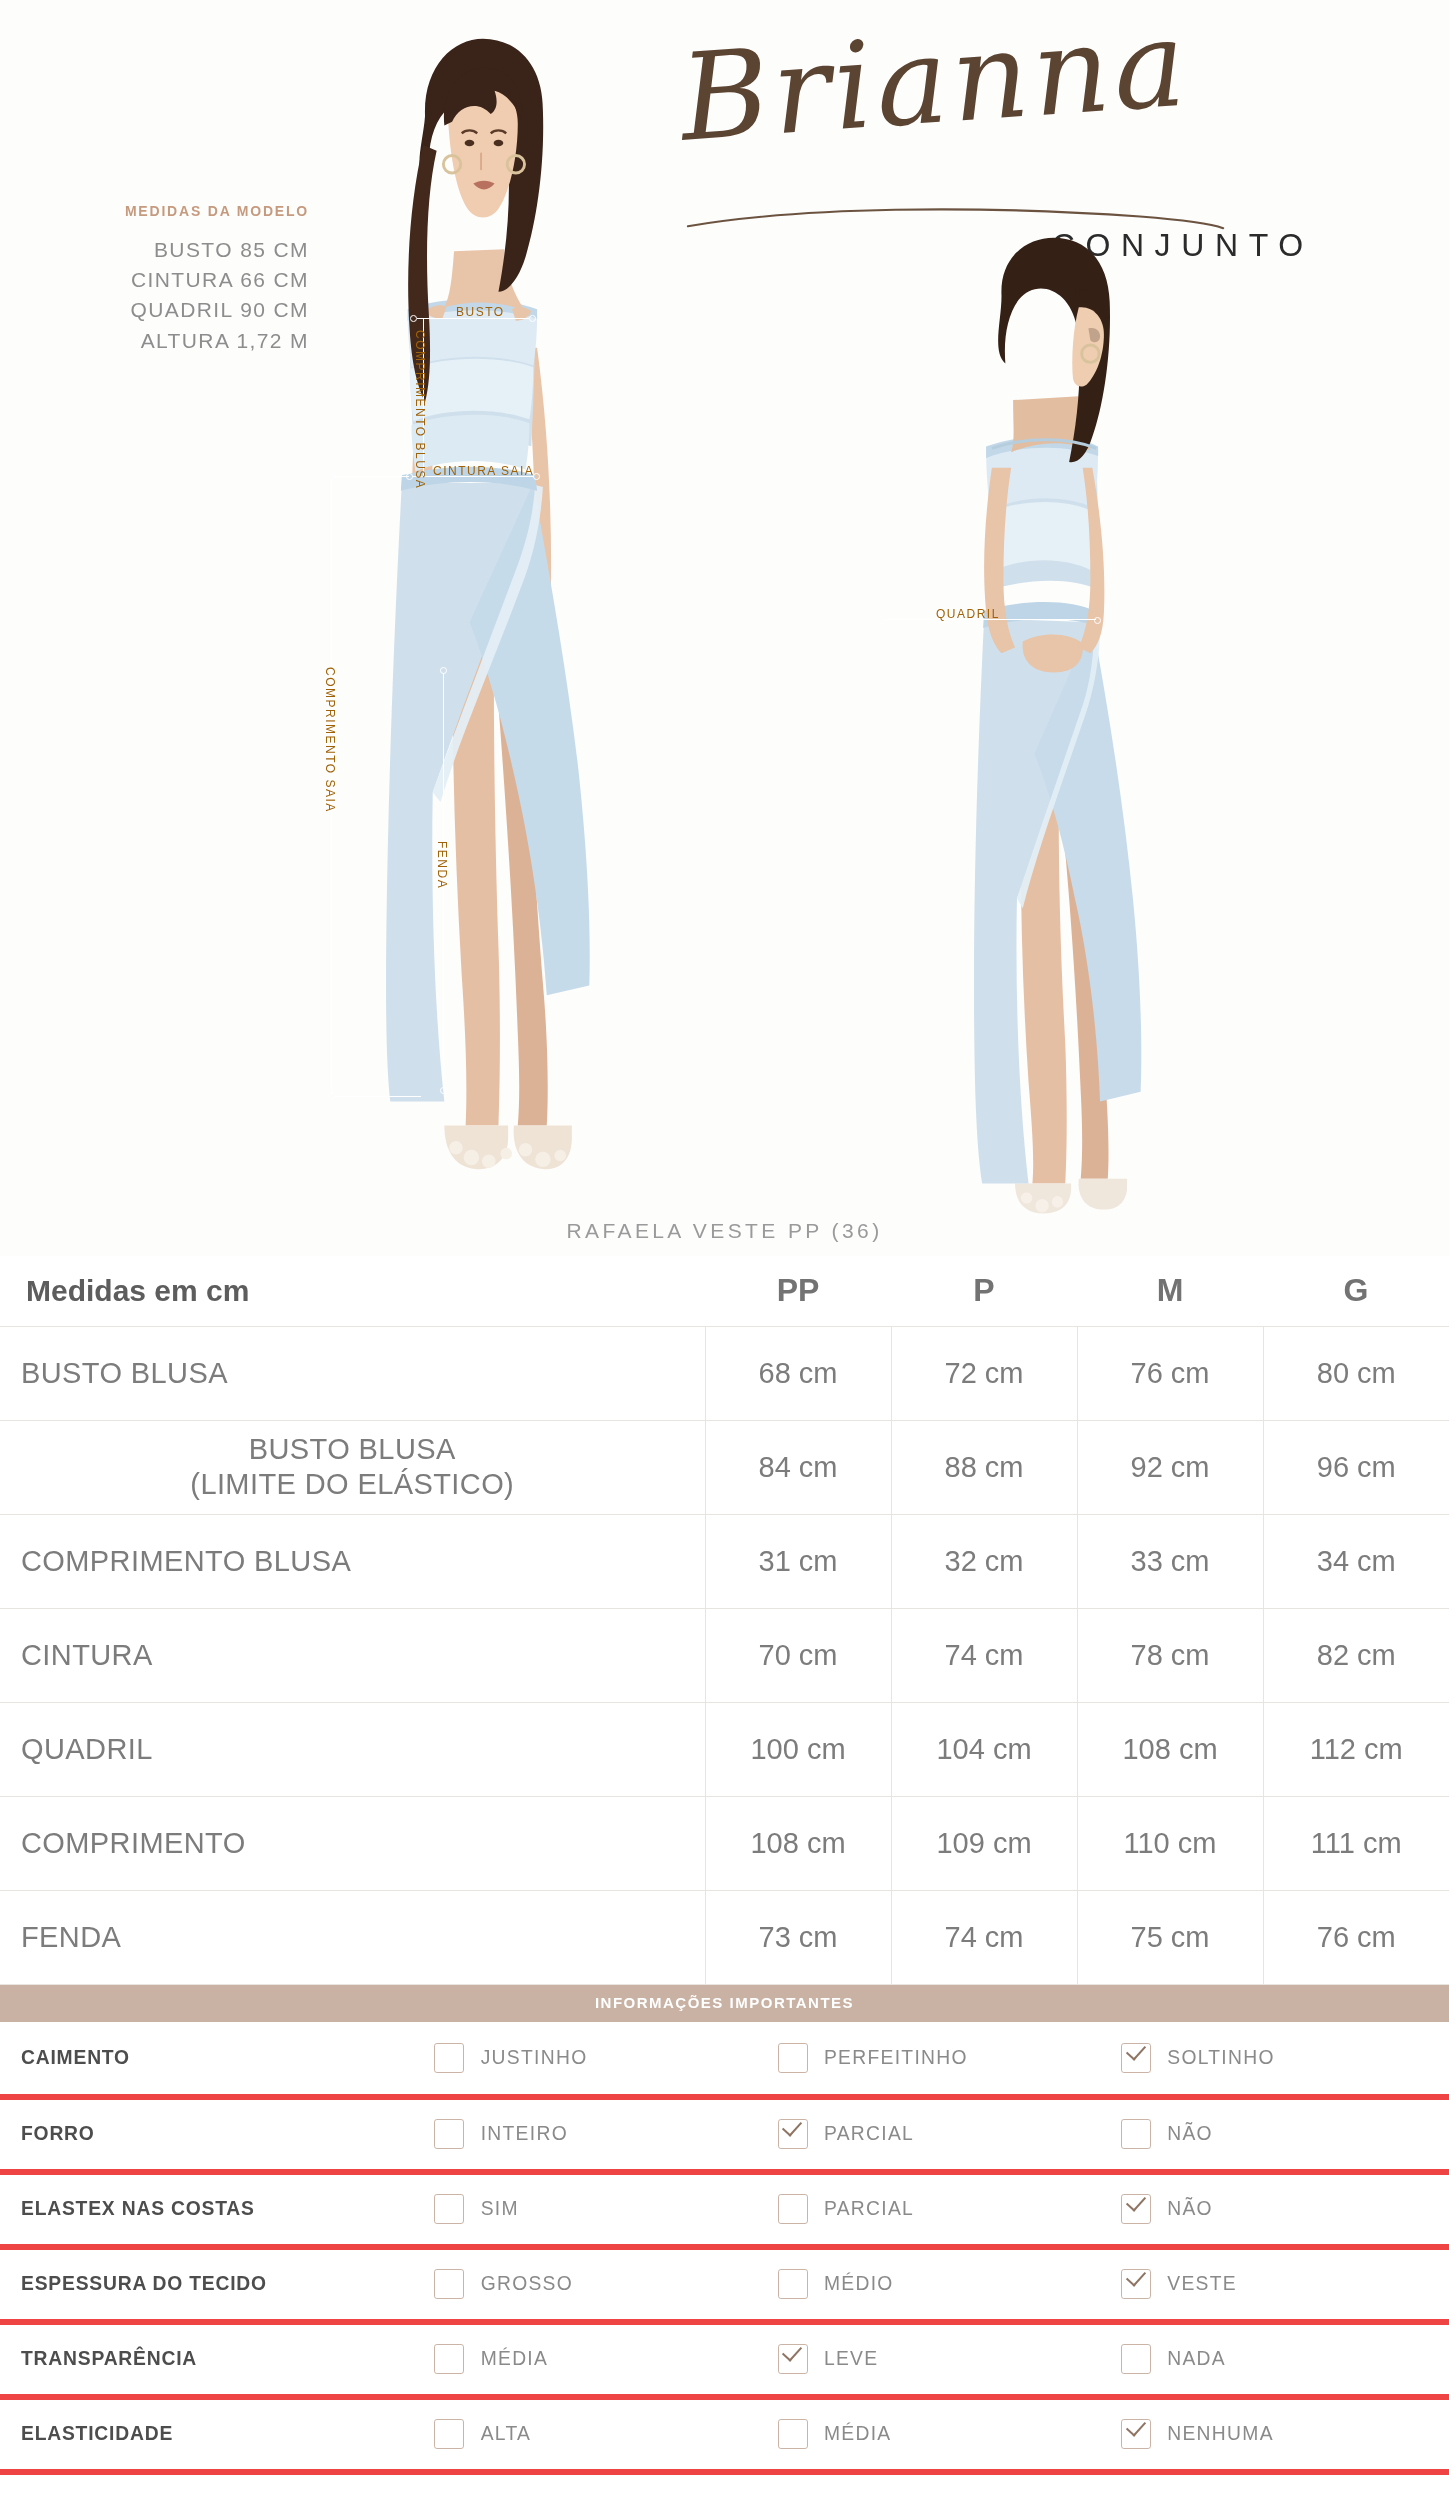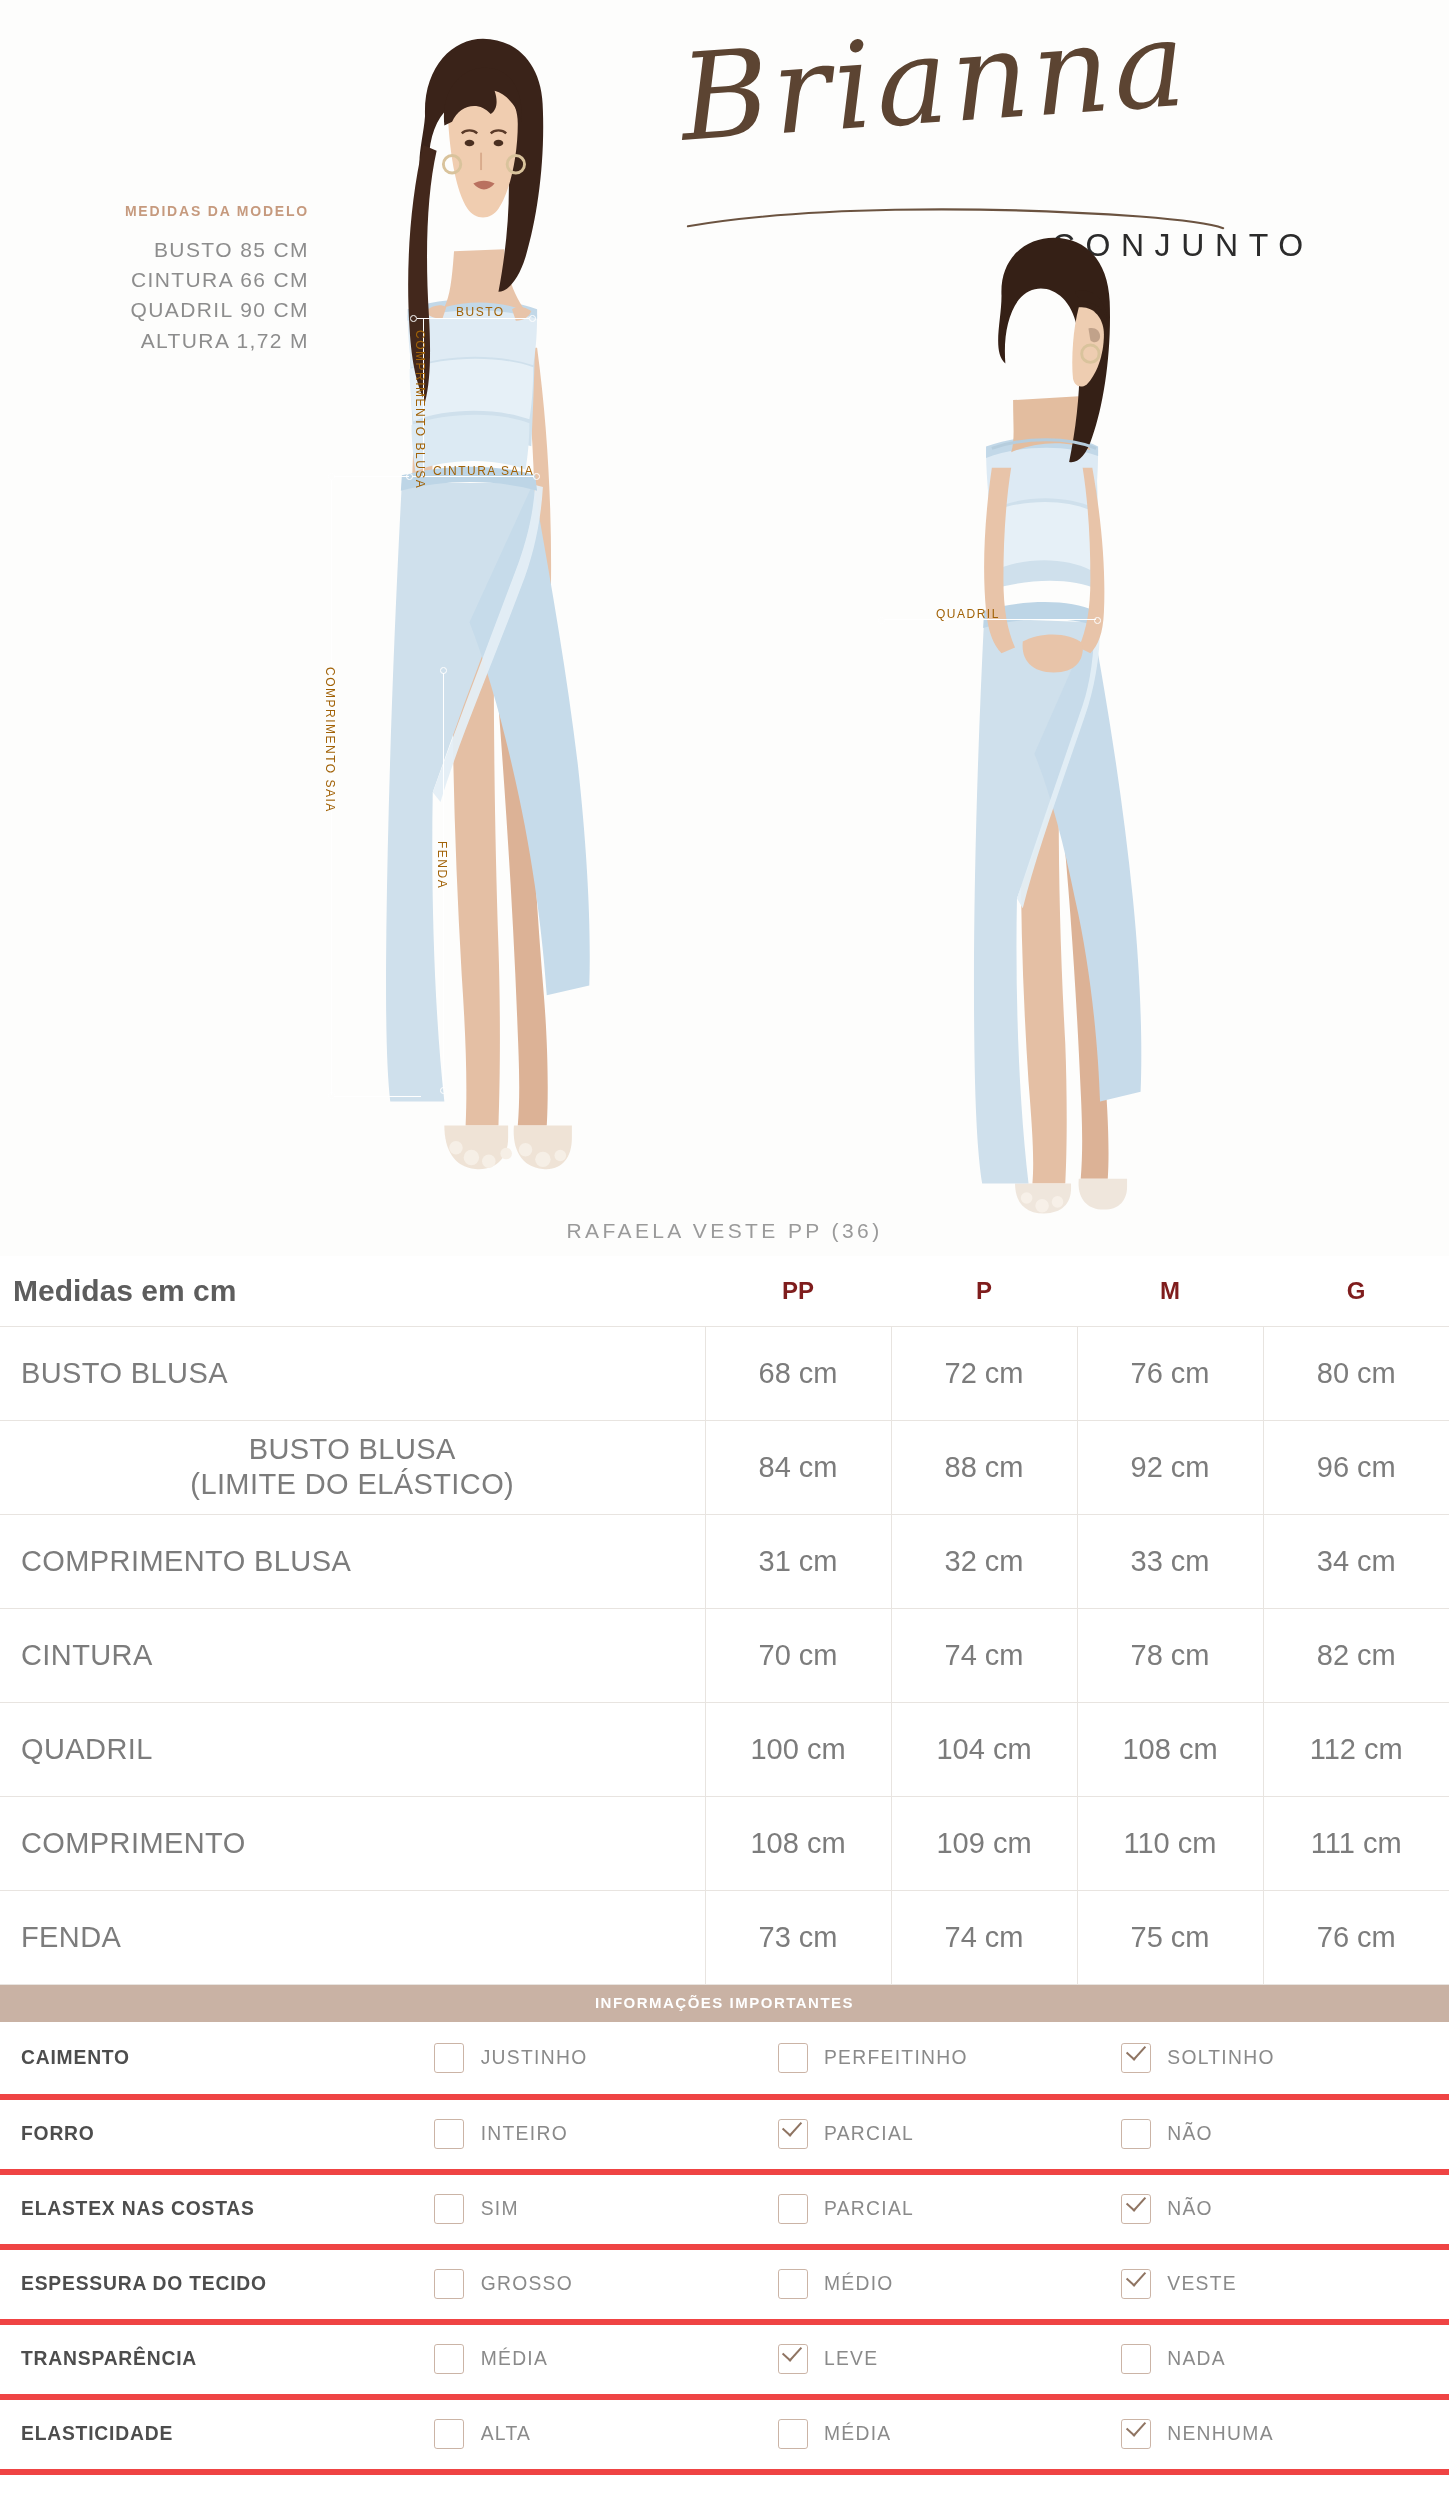--- a/index.html
+++ b/index.html
@@ -132,29 +132,29 @@
   table.sizes col.c0 { width: 705px; }
   table.sizes col.cx { width: 186px; }
   table.sizes th, table.sizes td {
     border: 1px solid #e8e4e0;
     padding: 0;
     text-align: center;
     color: #7c7c7c;
   }
   table.sizes thead th {
     border: none;
-    font-size: 24px;
+    font-size: 32px;
     font-weight: bold;
-    color: #7f1d1d;
+    color: #737373;
     height: 70px;
     vertical-align: middle;
   }
   table.sizes thead th.hlabel {
     text-align: left;
-    padding-left: 13px;
+    padding-left: 26px;
     color: #5d5d5d;
     font-size: 30px;
   }
   table.sizes tbody td {
     height: 94px;
     font-size: 29px;
     font-weight: 300;
   }
   table.sizes tbody td.rowname {
     text-align: left;

